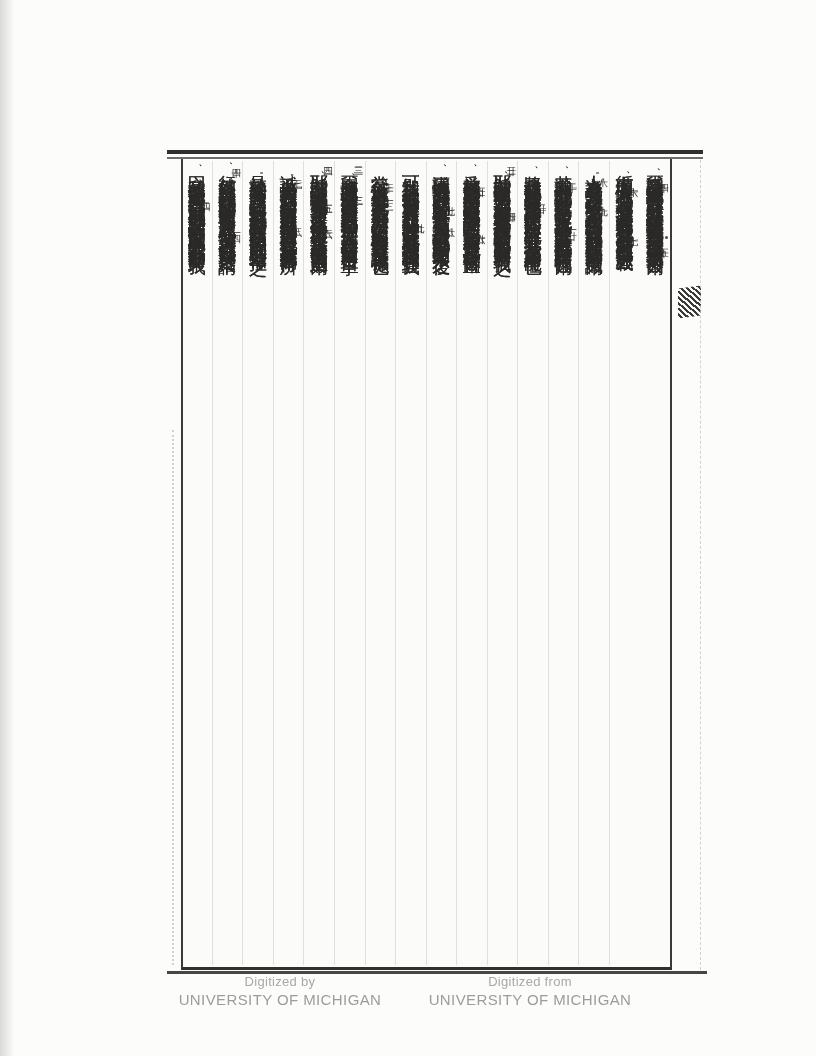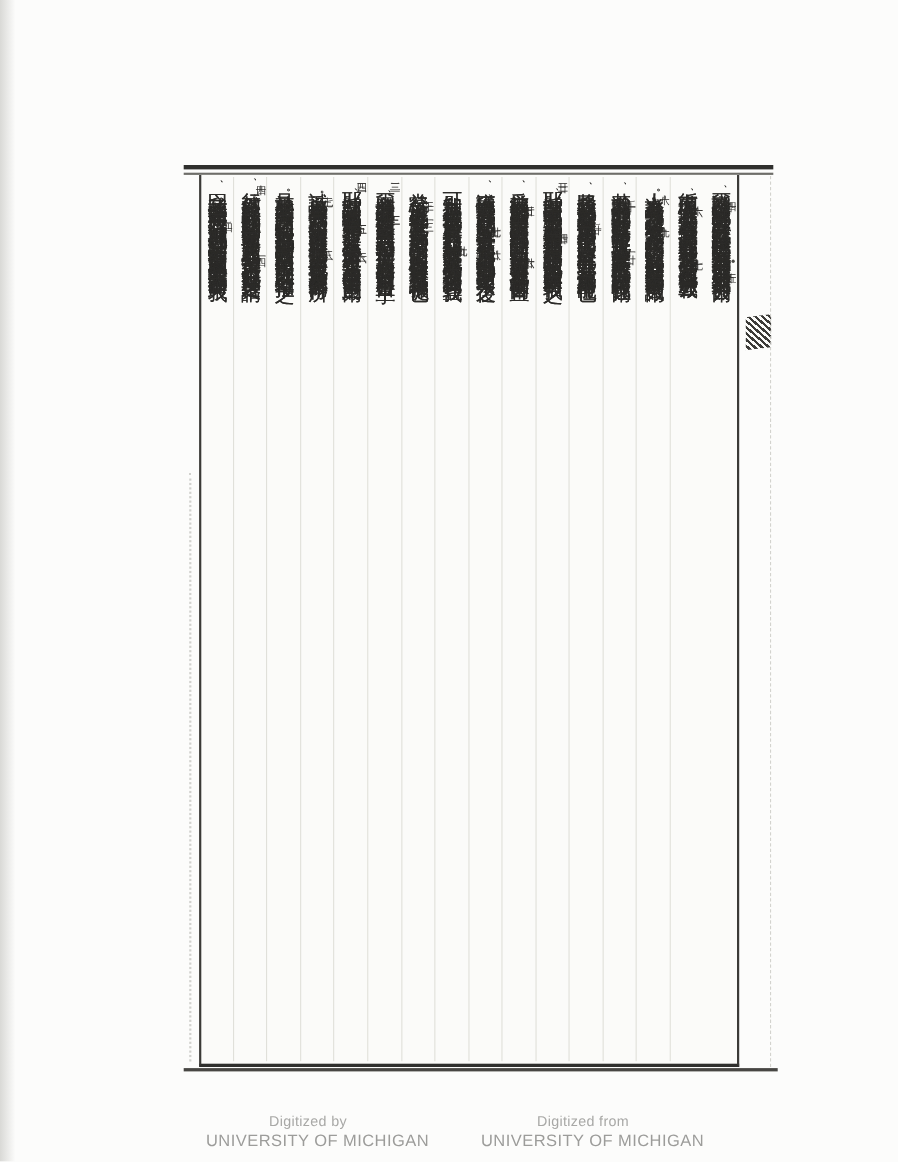--- a/index.html
+++ b/index.html
@@ -42,26 +42,26 @@
     background:repeating-linear-gradient(45deg,#fbfbf9 0 2px,#3c3b38 2px 4px);
     transform:skewY(-7deg);}
   .edge-dash-right{position:absolute;left:700px;top:160px;height:810px;width:0;
     border-left:1px dashed #c9c9c3;opacity:.8;}
   .edge-dot-left{position:absolute;left:172px;top:430px;height:535px;width:0;
     border-left:2px dotted #b6b6b0;opacity:.6;}
   .speck{position:absolute;left:665px;top:236px;width:3px;height:3px;background:#4a4a46;border-radius:50%;}
 
   
   .rule-bottom{position:absolute;left:167px;top:971px;width:540px;height:3px;background:#33322f;opacity:.9;}
-  .footer-block{position:absolute;top:1012px;width:220px;text-align:center;
+  .footer-block{position:absolute;top:974px;width:220px;text-align:center;
     font-family:"Liberation Sans", sans-serif;color:#9c9c9a;}
   .footer-left{left:170px;}
   .footer-right{left:420px;}
   .footer-line1{font-size:13px;color:#a8a8a6;letter-spacing:.3px;}
-  .footer-line2{font-size:15px;letter-spacing:.4px;margin-top:2px;text-align:right;}
+  .footer-line2{font-size:15px;letter-spacing:.4px;margin-top:2px;}
 </style>
 </head>
 <body>
 
 <div class="left-shade"></div>
 
 <div class="rule-top-thick"></div>
 <div class="rule-top-thin"></div>
 
 <div class="frame">

